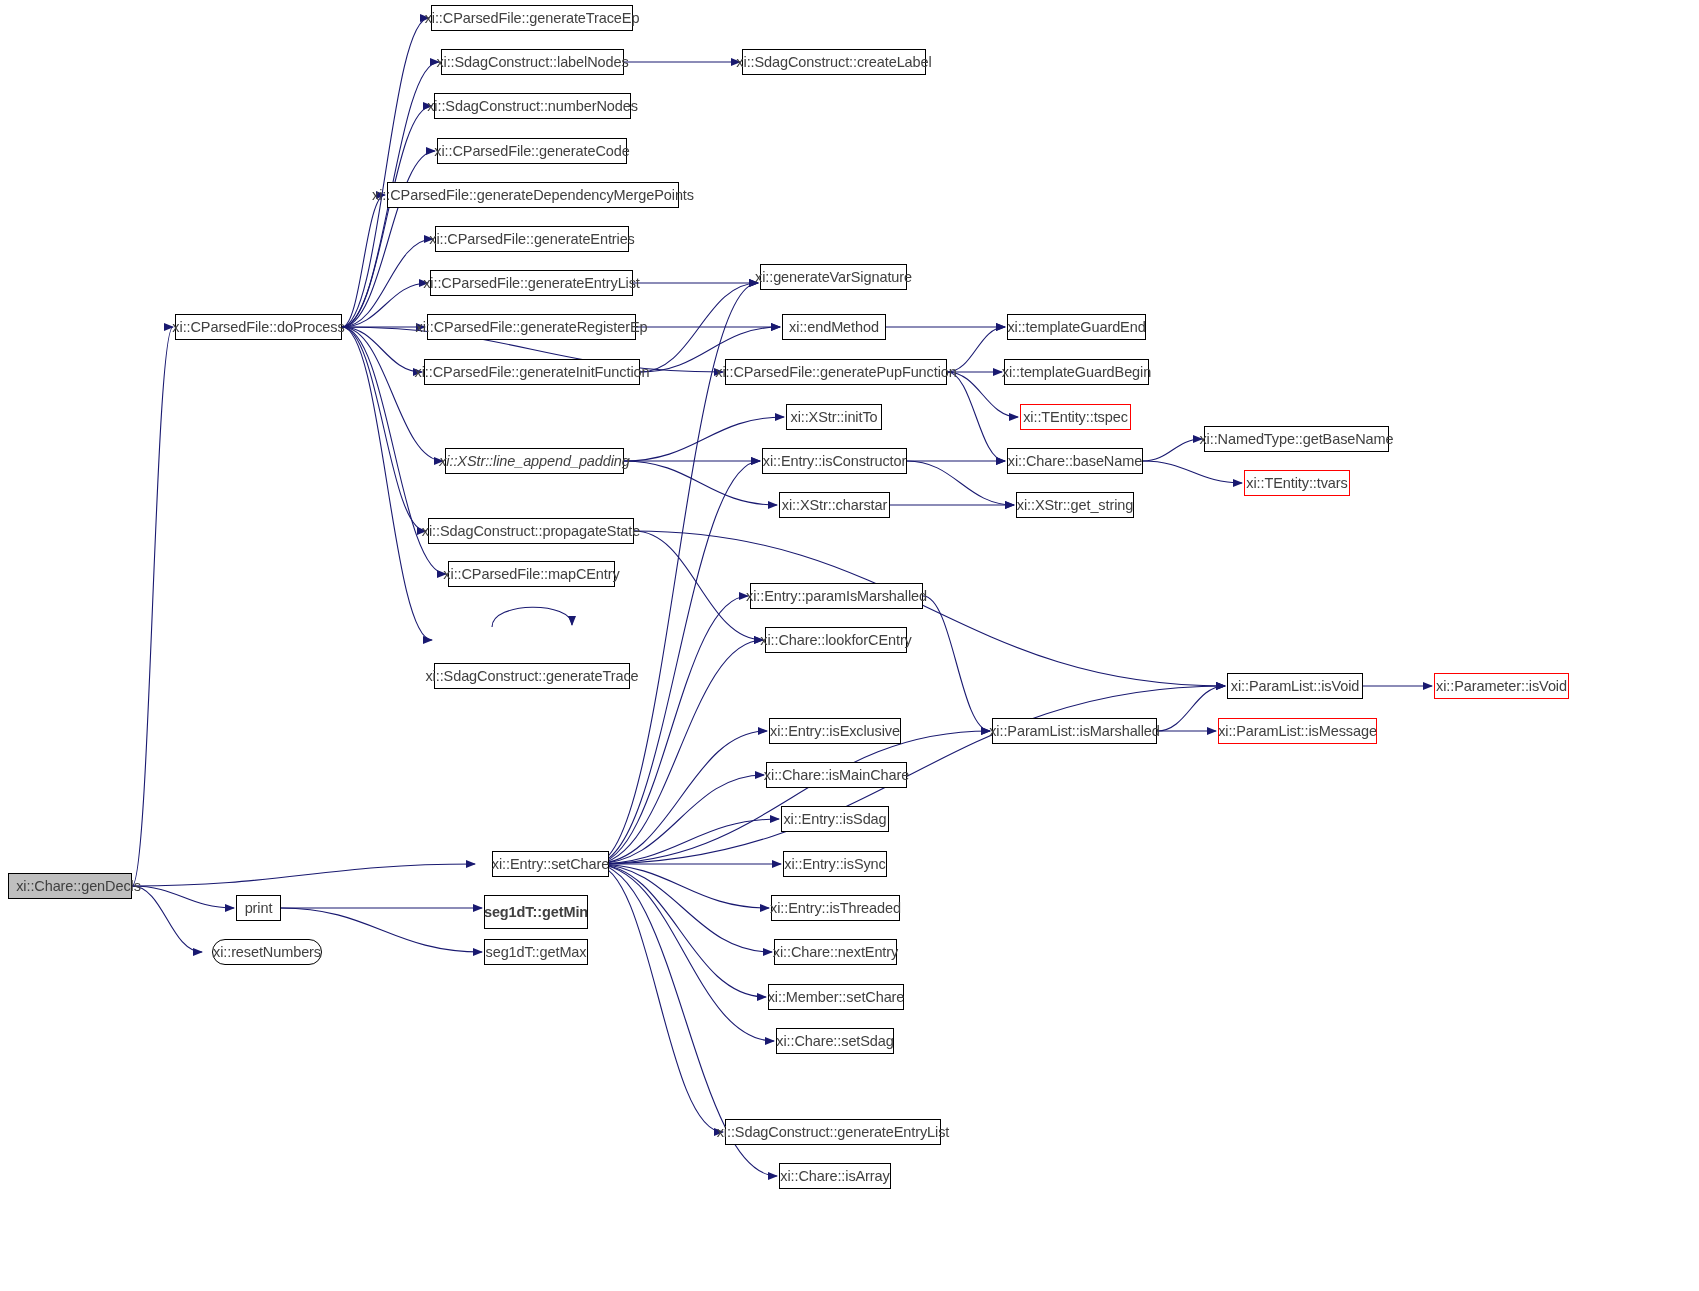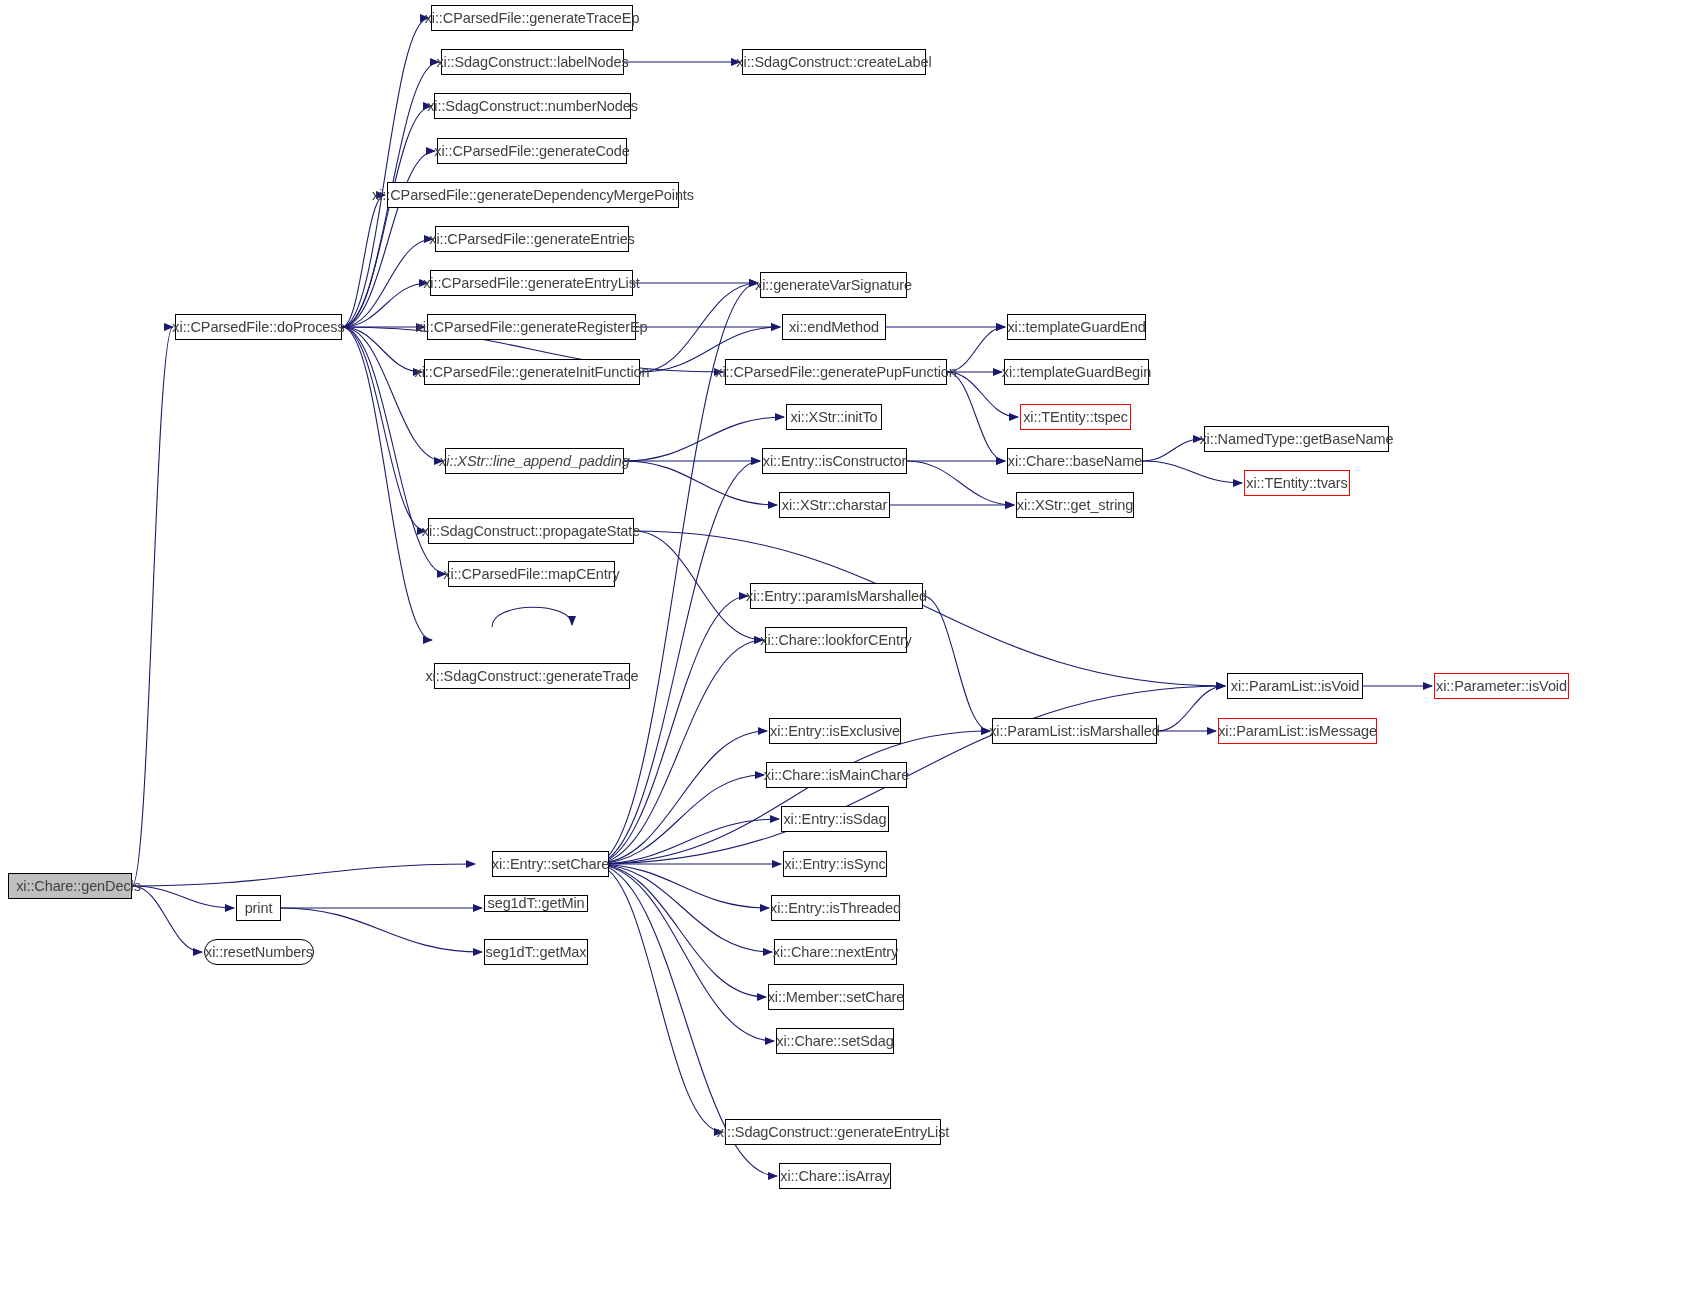--- a/index.html
+++ b/index.html
@@ -127,21 +127,21 @@
   <div id="node-layer">
       <div class="node root" style="left: 8px; top: 873px; width: 124px; height: 26px;">
         <span>xi::Chare::genDecls</span>
       </div>
       <div class="node" style="left: 175px; top: 314px; width: 167px; height: 26px;">
         <span>xi::CParsedFile::doProcess</span>
       </div>
       <div class="node" style="left: 236px; top: 895px; width: 45px; height: 26px;">
         <span>print</span>
       </div>
-      <div class="node" style="left: 204px; top: 939px; width: 110px; height: 26px; border-radius: 13px;">
+      <div class="node" style="left: 212px; top: 939px; width: 110px; height: 26px; border-radius: 13px;">
         <span>xi::resetNumbers</span>
       </div>
       <div class="node" style="left: 431px; top: 5px; width: 202px; height: 26px;">
         <span>xi::CParsedFile::generateTraceEp</span>
       </div>
       <div class="node" style="left: 441px; top: 49px; width: 183px; height: 26px;">
         <span>xi::SdagConstruct::labelNodes</span>
       </div>
       <div class="node" style="left: 434px; top: 93px; width: 197px; height: 26px;">
         <span>xi::SdagConstruct::numberNodes</span>
@@ -172,21 +172,21 @@
       </div>
       <div class="node" style="left: 448px; top: 561px; width: 167px; height: 26px;">
         <span>xi::CParsedFile::mapCEntry</span>
       </div>
       <div class="node" style="left: 434px; top: 663px; width: 196px; height: 26px;">
         <span>xi::SdagConstruct::generateTrace</span>
       </div>
       <div class="node" style="left: 742px; top: 49px; width: 184px; height: 26px;">
         <span>xi::SdagConstruct::createLabel</span>
       </div>
-      <div class="node" style="left: 760px; top: 272px; width: 147px; height: 26px;">
+      <div class="node" style="left: 760px; top: 264px; width: 147px; height: 26px;">
         <span>xi::generateVarSignature</span>
       </div>
       <div class="node" style="left: 782px; top: 314px; width: 104px; height: 26px;">
         <span>xi::endMethod</span>
       </div>
       <div class="node" style="left: 725px; top: 359px; width: 222px; height: 26px;">
         <span>xi::CParsedFile::generatePupFunction</span>
       </div>
       <div class="node" style="left: 786px; top: 404px; width: 96px; height: 26px;">
         <span>xi::XStr::initTo</span>
@@ -232,21 +232,21 @@
       </div>
       <div class="node" style="left: 992px; top: 718px; width: 165px; height: 26px;">
         <span>xi::ParamList::isMarshalled</span>
       </div>
       <div class="node red" style="left: 1218px; top: 718px; width: 159px; height: 26px;">
         <span>xi::ParamList::isMessage</span>
       </div>
       <div class="node" style="left: 492px; top: 851px; width: 117px; height: 26px;">
         <span>xi::Entry::setChare</span>
       </div>
-      <div class="node" style="left: 484px; top: 895px; width: 104px; height: 17px;">
+      <div class="node" style="left: 484px; top: 895px; width: 104px; height: 34px; font-weight: bold;">
         <span>seg1dT::getMin</span>
       </div>
       <div class="node" style="left: 484px; top: 939px; width: 104px; height: 26px;">
         <span>seg1dT::getMax</span>
       </div>
       <div class="node" style="left: 769px; top: 718px; width: 132px; height: 26px;">
         <span>xi::Entry::isExclusive</span>
       </div>
       <div class="node" style="left: 766px; top: 762px; width: 141px; height: 26px;">
         <span>xi::Chare::isMainChare</span>

